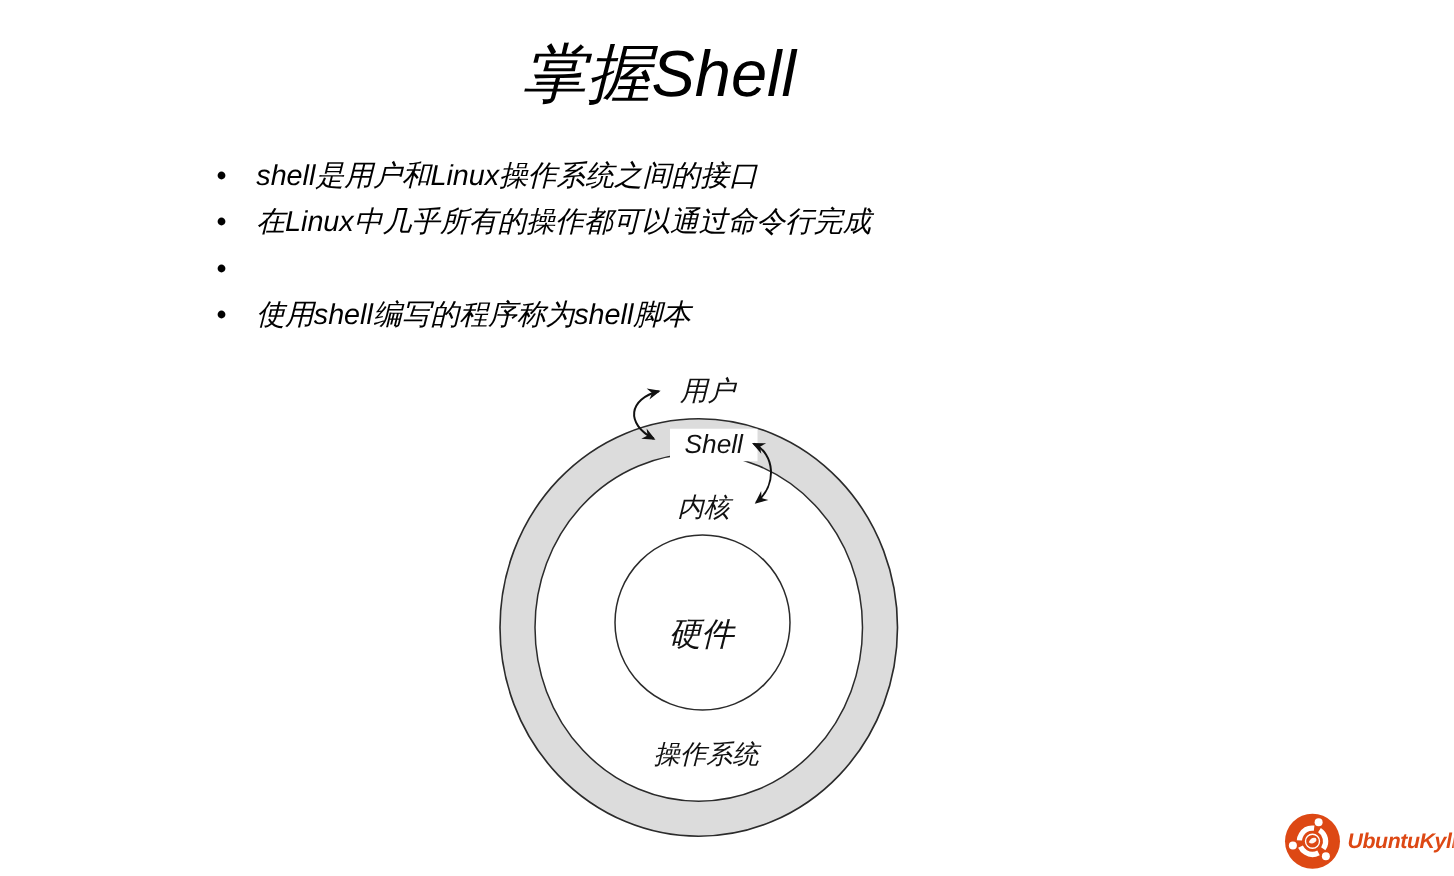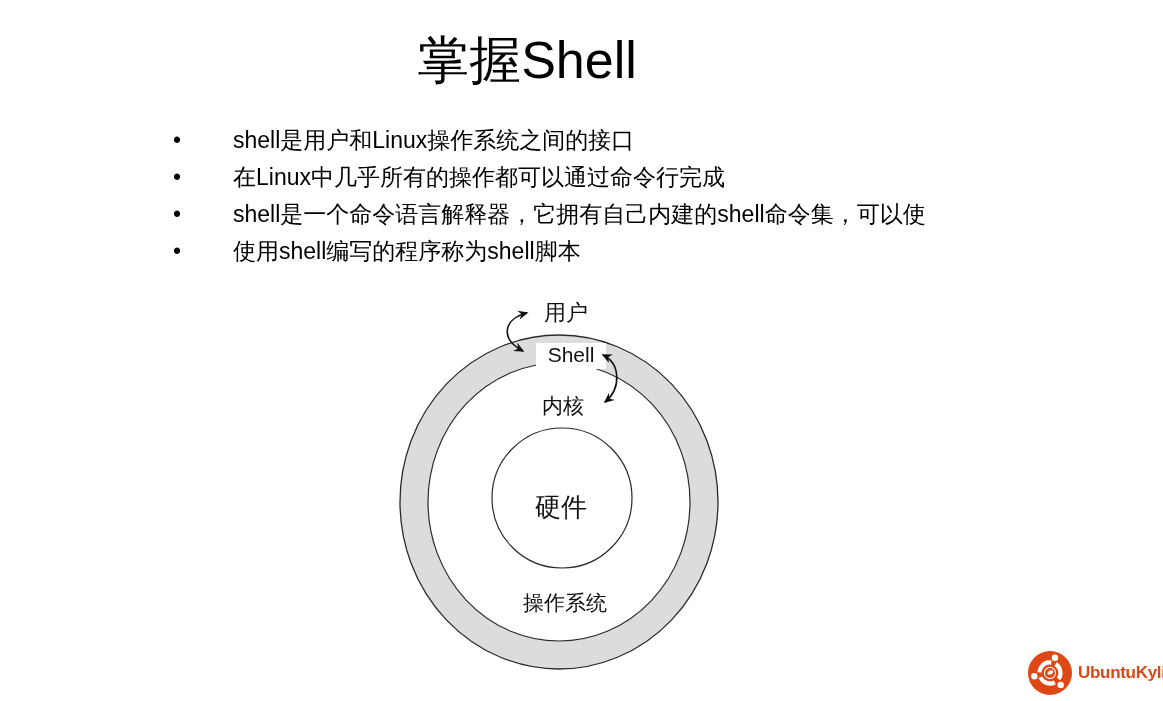--- a/index.html
+++ b/index.html
@@ -1,41 +1,41 @@
 <!DOCTYPE html>
 <html><head>
 <meta charset="utf-8">
 <style>
   html,body{margin:0;padding:0;}
   body{
     width:1163px;height:701px;background:#ffffff;overflow:hidden;position:relative;
     font-family:"Liberation Sans",sans-serif;color:#000;
   }
-  .slide{position:absolute;inset:0;width:1163px;height:690px;background:#fff;}
+  .slide{position:absolute;inset:0;width:1163px;height:690px;background:#fff;font-style:italic;}
 
   
   .title{
     position:absolute;top:30px;left:0;width:1054px;margin:0;
     text-align:center;font-weight:400;font-size:52px;line-height:1.18;
     color:#000;letter-spacing:0;
   }
   .title-zh{font-family:"Liberation Serif","DejaVu Serif",serif;}
   .title-en{font-family:"Liberation Sans","DejaVu Sans",sans-serif;}
 
   
   .bullets{
     position:absolute;left:173px;top:122px;width:880px;
     font-size:23px;line-height:37px;white-space:nowrap;
   }
   .brow{display:flex;align-items:flex-start;}
   .bm{
     flex:0 0 32px;font-size:23px;line-height:37px;
     font-family:"Liberation Sans",sans-serif;color:#000;
   }
-  .bt{flex:1;margin-left:28px;}
+  .bt{flex:1;}
   .mixed{font-family:"Liberation Serif","DejaVu Serif",serif;}
   .lat{font-family:"Liberation Sans","DejaVu Sans",sans-serif;}
 
   
   .diagram{position:absolute;left:0;top:0;width:1163px;height:701px;}
   .dlabel{font-family:"Liberation Serif","DejaVu Serif",serif;fill:#111;}
   .dlabel-sans{font-family:"Liberation Sans","DejaVu Sans",sans-serif;fill:#111;}
 
   
   .brand{
@@ -63,21 +63,20 @@
     </div>
     <div class="brow">
       <span class="bm">•</span>
       <div class="bt">
         <div class="mixed">在<span class="lat">Linux</span>中几乎所有的操作都可以通过命令行完成</div>
       </div>
     </div>
     <div class="brow">
       <span class="bm">•</span>
       <div class="bt">
-        <div class="mixed"><span class="lat">shell</span>是一个命令语言解释器，它拥有自己内建的<span class="lat">shell</span>命令集，可以使</div>
       </div>
     </div>
     <div class="brow">
       <span class="bm">•</span>
       <div class="bt">
         <div class="mixed">使用<span class="lat">shell</span>编写的程序称为<span class="lat">shell</span>脚本</div>
       </div>
     </div>
   </div>
 

